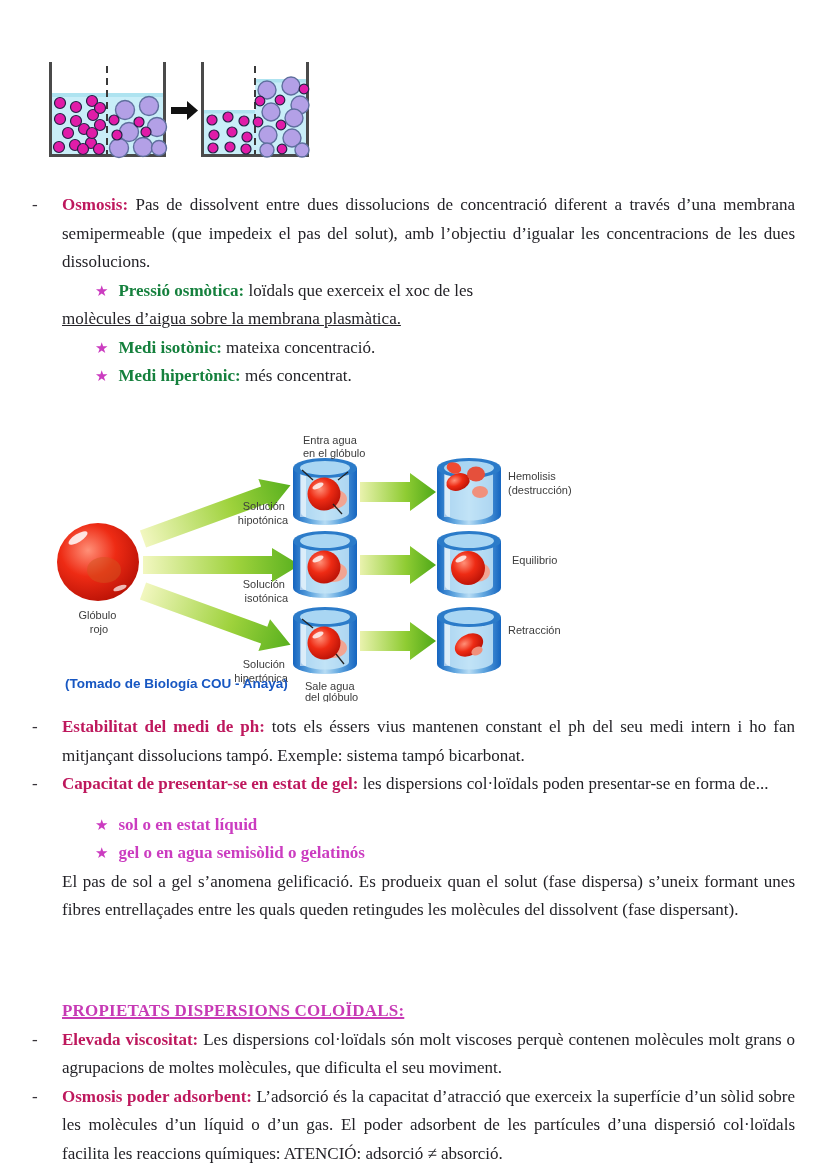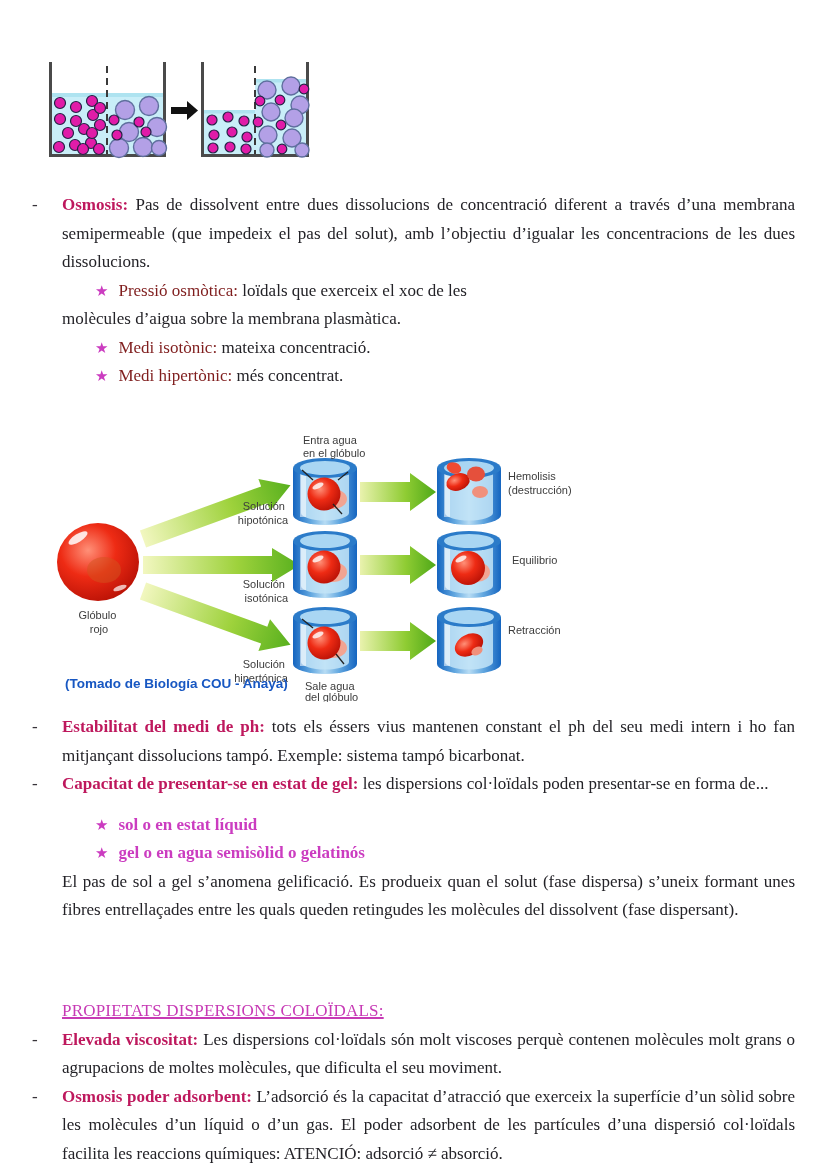--- a/index.html
+++ b/index.html
@@ -8,25 +8,25 @@
   .textblock{position:absolute;left:0;width:828px;box-sizing:border-box;
              padding:0 33px 0 62px;font-size:17px;line-height:28.5px;text-align:justify;}
   #blockA{top:191px;}
   #blockB{top:713px;}
   #blockC{top:997px;}
   .item{position:relative;}
   .dash{position:absolute;left:-30px;top:0;color:#38343a;}
   .lbl{color:#be185d;font-weight:bold;}
   .starline{padding-left:33px;text-align:left;}
   .star{color:#cb3cc0;font-size:15px;padding-right:10px;}
-  .starlbl{color:#7f1d1d;font-weight:normal;}
+  .starlbl{color:#15803d;font-weight:bold;}
   .starsolid{color:#cb3cc0;font-weight:bold;}
-  .cont{text-align:left;}
+  .cont{text-align:left;text-decoration:underline;}
   .gap-top{margin-top:12px;}
-  .heading{color:#c73ab5;font-weight:normal;text-align:left;
+  .heading{color:#c73ab5;font-weight:bold;text-align:left;
            text-decoration:underline;text-decoration-thickness:1.5px;letter-spacing:.2px;}
   .fig{position:absolute;}
   #beakerFig{left:47px;top:58px;}
   #cellFig{left:50px;top:430px;}
   svg text{font-family:"Liberation Sans", sans-serif;}
   .dlabel{font-size:11px;fill:#3c3c3c;}
   .caption{font-size:13.5px;font-weight:bold;fill:#1757c2;}
 </style>
 </head>
 <body>

